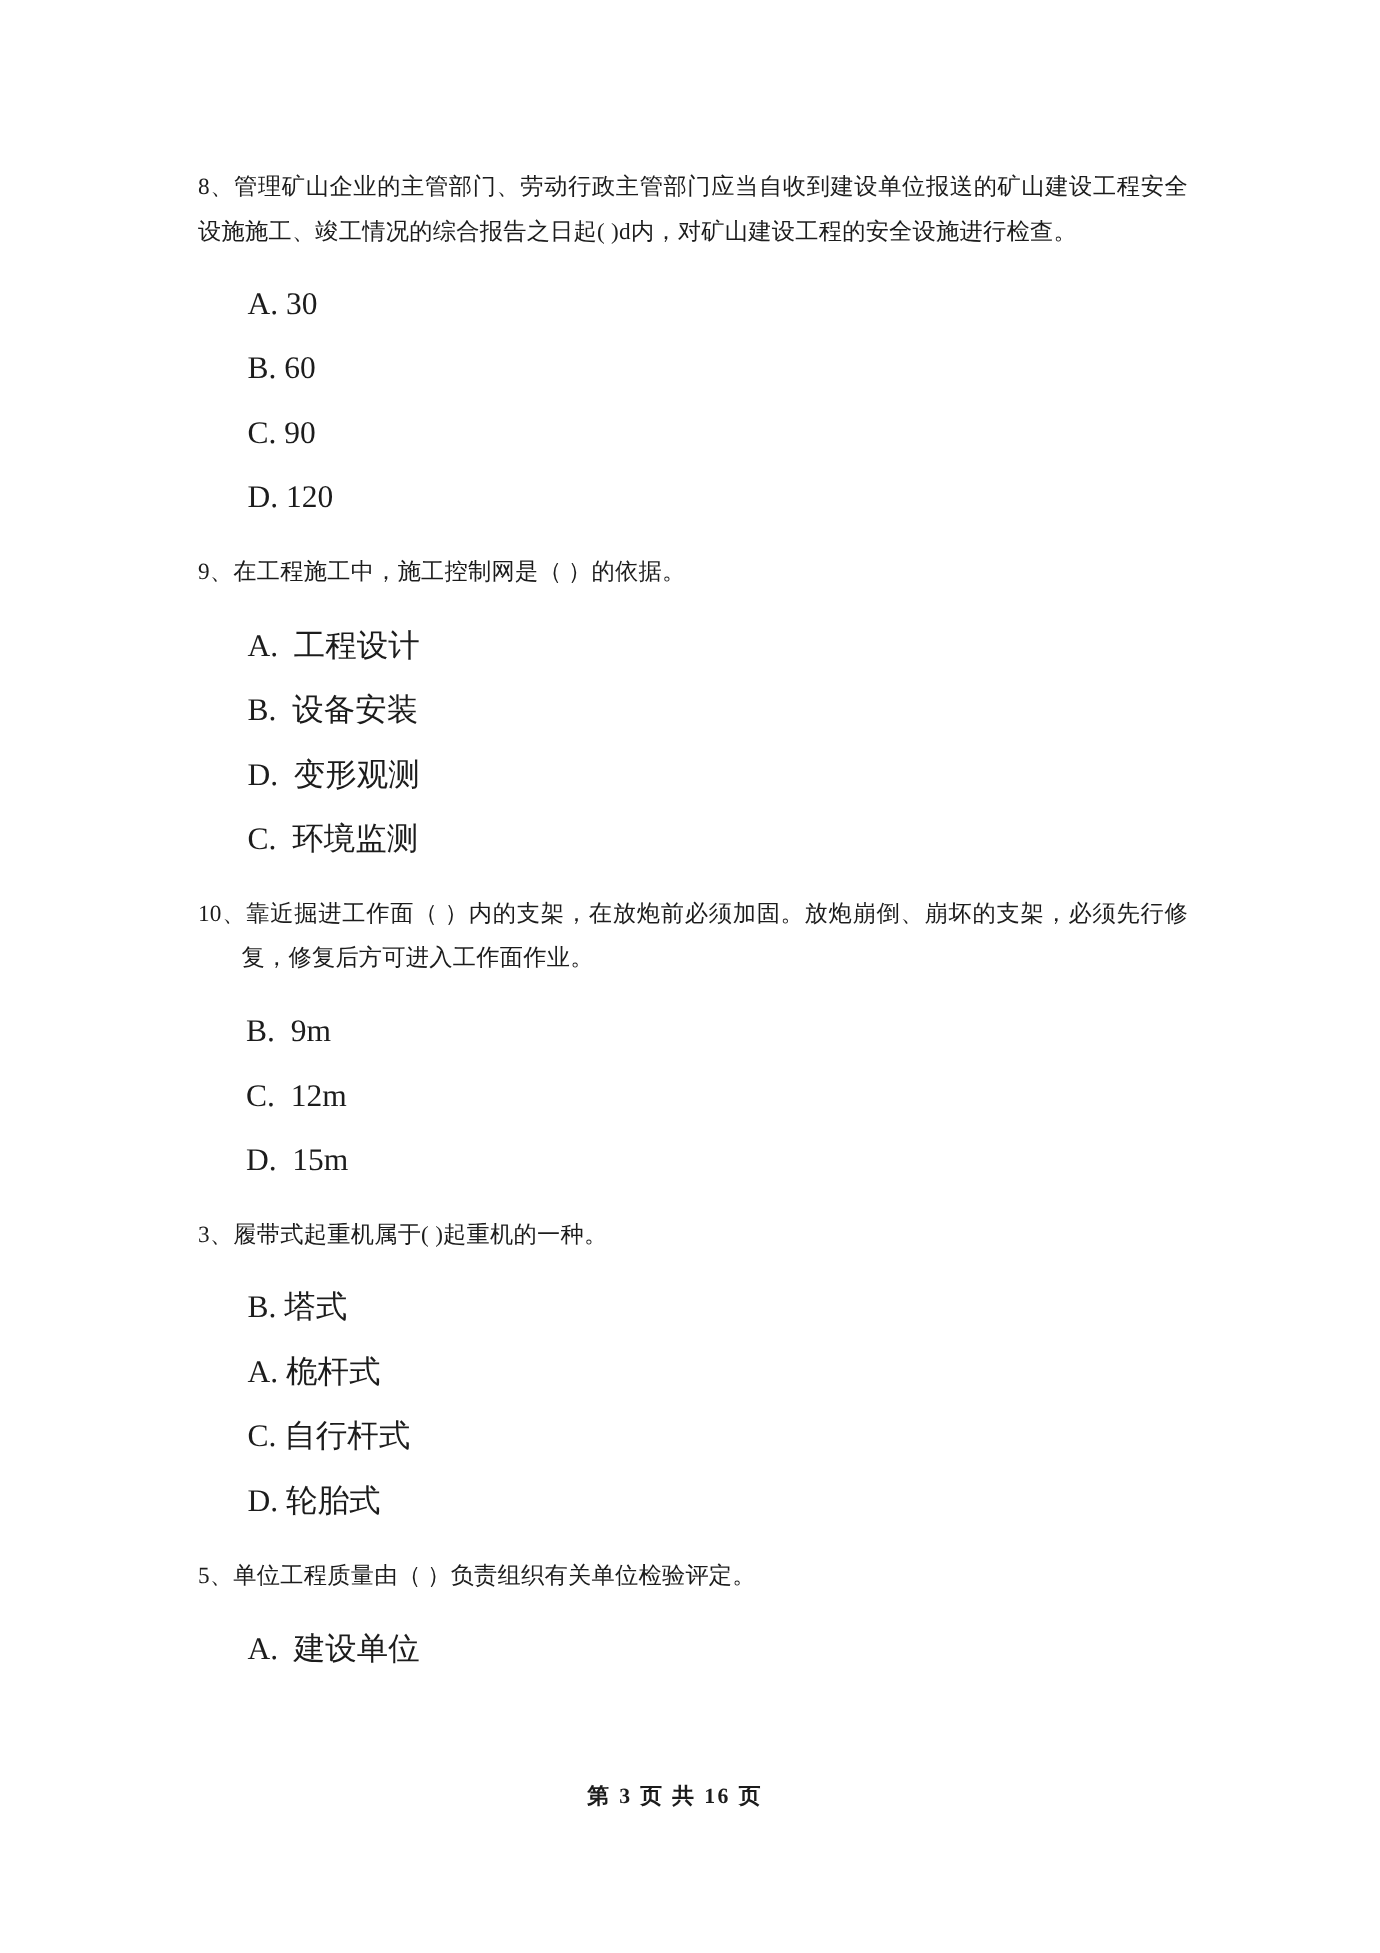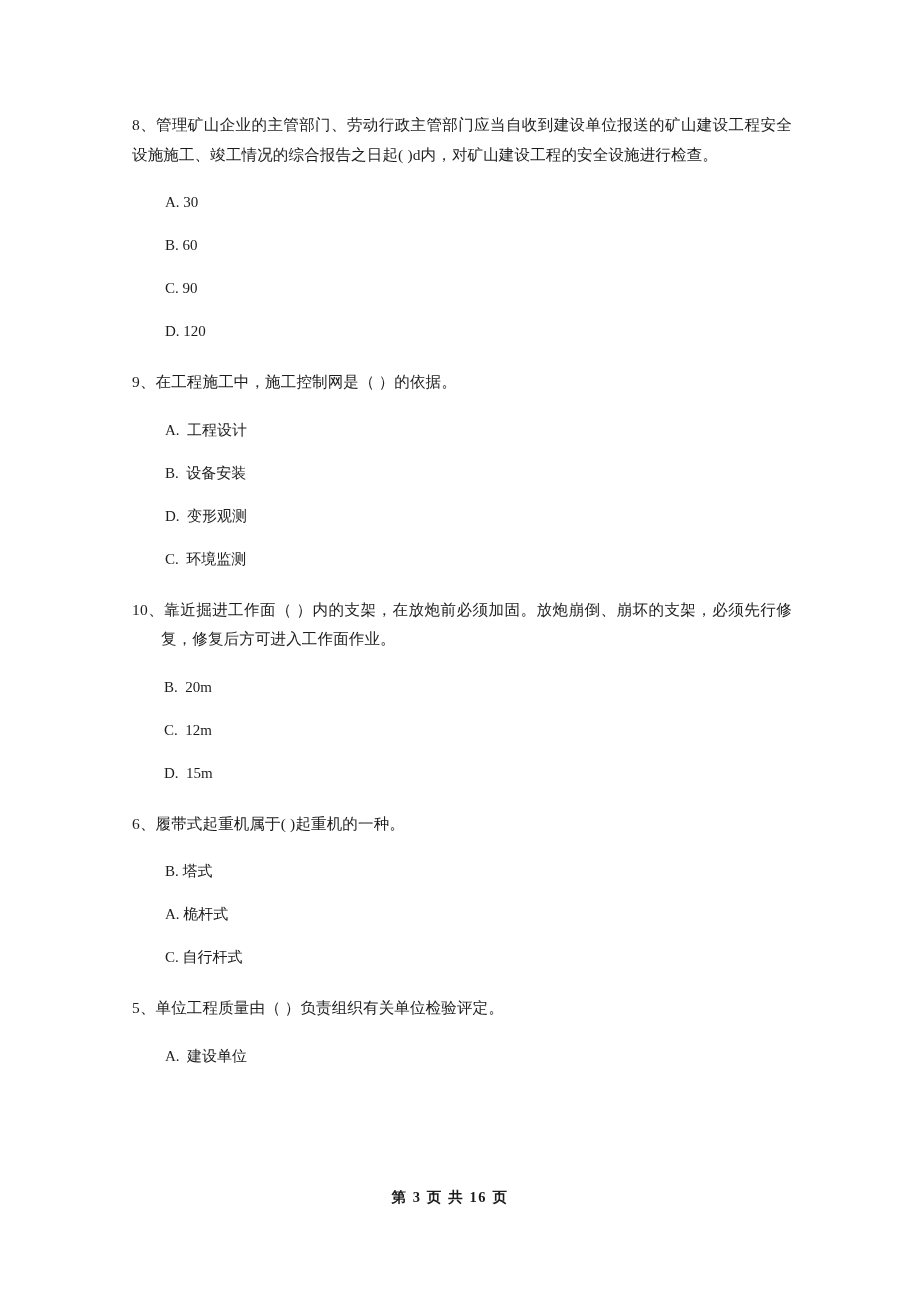--- a/index.html
+++ b/index.html
@@ -46,21 +46,21 @@
   .q-text.hanging {
     padding-left: 29px;
     text-indent: -29px;
   }
   .options {
     margin: 0;
     padding: 0;
     list-style: none;
   }
   .option {
-    font-size: 15px;
+    font-size: 21px;
     line-height: 43px;
     color: #1c1c1c;
     padding-left: 33px;
     white-space: pre;
   }
   .option.tight {
     padding-left: 32px;
   }
   .gap-after-q {
     height: 12px;
@@ -108,34 +108,35 @@
         <li class="option">D.  变形观测</li>
         <li class="option">C.  环境监测</li>
       </ul>
       <div class="gap-after-options"></div>
     </div>
 
     <div class="question-block">
       <p class="q-text hanging">10、靠近掘进工作面（      ）内的支架，在放炮前必须加固。放炮崩倒、崩坏的支架，必须先行修复，修复后方可进入工作面作业。</p>
       <div class="gap-after-q"></div>
       <ul class="options">
-        <li class="option tight">B.  20m</li>
+        <li class="option tight">B.  9m</li>
         <li class="option tight">C.  12m</li>
         <li class="option tight">D.  15m</li>
       </ul>
       <div class="gap-after-options"></div>
     </div>
 
     <div class="question-block">
-      <p class="q-text">6、履带式起重机属于(      )起重机的一种。</p>
+      <p class="q-text">3、履带式起重机属于(      )起重机的一种。</p>
       <div class="gap-after-q"></div>
       <ul class="options">
         <li class="option">B. 塔式</li>
         <li class="option">A. 桅杆式</li>
         <li class="option">C. 自行杆式</li>
+        <li class="option">D. 轮胎式</li>
       </ul>
       <div class="gap-after-options"></div>
     </div>
 
     <div class="question-block">
       <p class="q-text">5、单位工程质量由（      ）负责组织有关单位检验评定。</p>
       <div class="gap-after-q"></div>
       <ul class="options">
         <li class="option">A.  建设单位</li>
       </ul>

